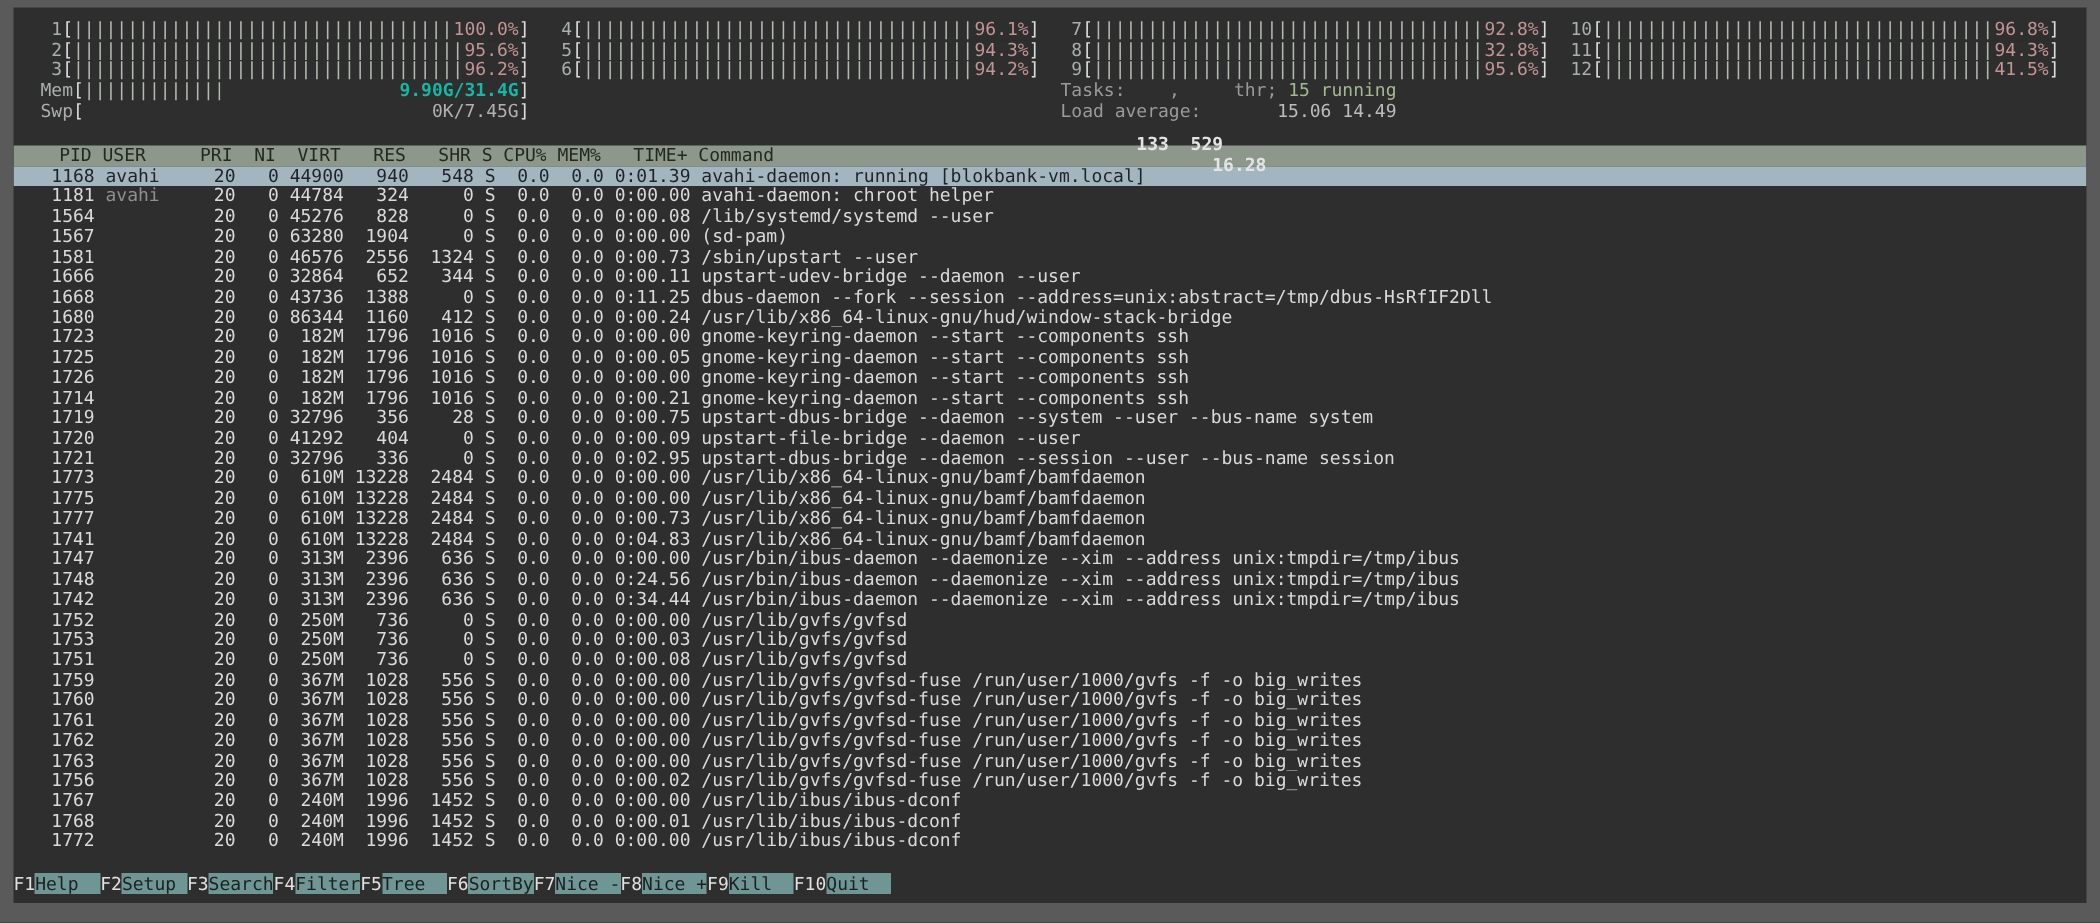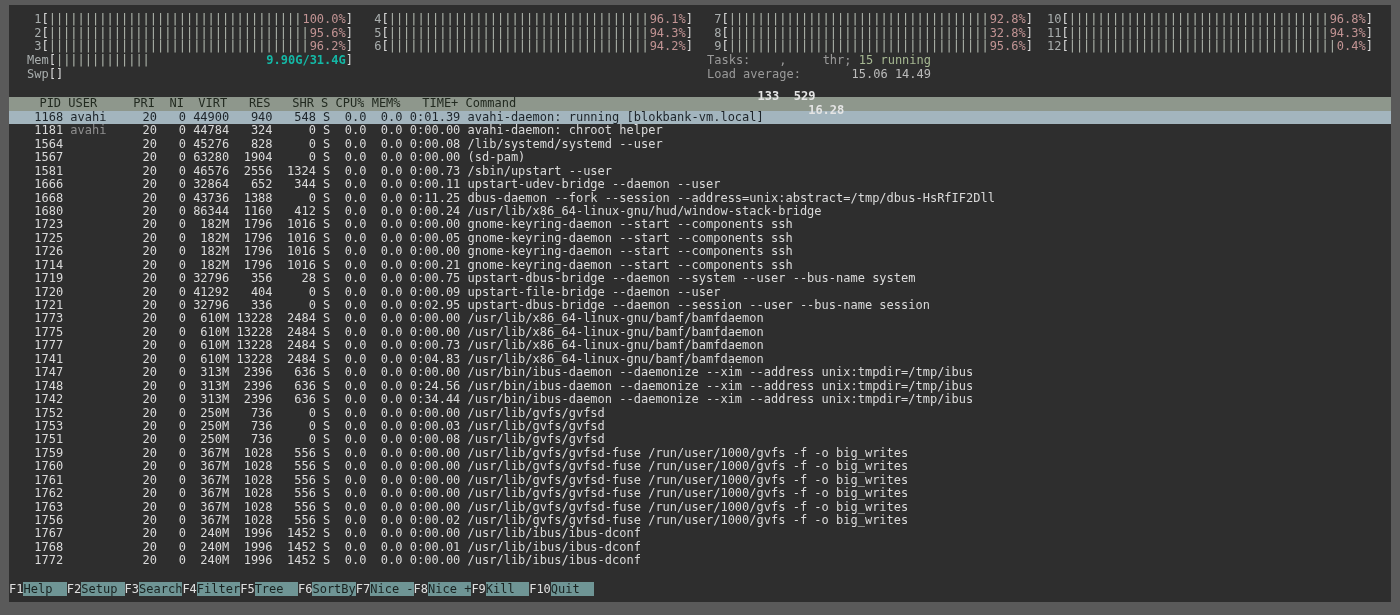--- a/index.html
+++ b/index.html
@@ -53,38 +53,38 @@
 <body>
 
 <div class="stage">
   <div class="term" style="position:absolute;">
     <div class="meters">
         <div class="mcol">
           <div class="mline"><span class="mlabel">1</span><span class="br">[</span><span class="mbar"><span class="pipes" style="width: 100%;">||||||||||||||||||||||||||||||||||||||||||||||||||||||||||||||||</span><span class="mval v-pink">100.0%</span></span><span class="br">]</span></div>
           <div class="mline"><span class="mlabel">2</span><span class="br">[</span><span class="mbar"><span class="pipes" style="width: 95.6%;">||||||||||||||||||||||||||||||||||||||||||||||||||||||||||||||||</span><span class="mval v-pink">95.6%</span></span><span class="br">]</span></div>
           <div class="mline"><span class="mlabel">3</span><span class="br">[</span><span class="mbar"><span class="pipes" style="width: 96.2%;">||||||||||||||||||||||||||||||||||||||||||||||||||||||||||||||||</span><span class="mval v-pink">96.2%</span></span><span class="br">]</span></div>
           <div class="mline"><span class="mlabel wide">Mem</span><span class="br">[</span><span class="mbar"><span class="pipes" style="width: 31.5%;">||||||||||||||||||||||||||||||||||||||||||||||||||||||||||||||||</span><span class="mval v-bright">9.90G/31.4G</span></span><span class="br">]</span></div>
-          <div class="mline"><span class="mlabel wide">Swp</span><span class="br">[</span><span class="br">]</span></div>
+          <div class="mline"><span class="mlabel wide">Swp</span><span class="br">[</span><span class="mbar"><span class="pipes" style="width: 0%;">||||||||||||||||||||||||||||||||||||||||||||||||||||||||||||||||</span><span class="mval v-mid">0K/7.45G</span></span><span class="br">]</span></div>
         </div>
         <div class="mcol">
           <div class="mline"><span class="mlabel">4</span><span class="br">[</span><span class="mbar"><span class="pipes" style="width: 96.1%;">||||||||||||||||||||||||||||||||||||||||||||||||||||||||||||||||</span><span class="mval v-pink">96.1%</span></span><span class="br">]</span></div>
           <div class="mline"><span class="mlabel">5</span><span class="br">[</span><span class="mbar"><span class="pipes" style="width: 94.3%;">||||||||||||||||||||||||||||||||||||||||||||||||||||||||||||||||</span><span class="mval v-pink">94.3%</span></span><span class="br">]</span></div>
           <div class="mline"><span class="mlabel">6</span><span class="br">[</span><span class="mbar"><span class="pipes" style="width: 94.2%;">||||||||||||||||||||||||||||||||||||||||||||||||||||||||||||||||</span><span class="mval v-pink">94.2%</span></span><span class="br">]</span></div>
         </div>
         <div class="mcol">
           <div class="mline"><span class="mlabel">7</span><span class="br">[</span><span class="mbar"><span class="pipes" style="width: 92.8%;">||||||||||||||||||||||||||||||||||||||||||||||||||||||||||||||||</span><span class="mval v-pink">92.8%</span></span><span class="br">]</span></div>
           <div class="mline"><span class="mlabel">8</span><span class="br">[</span><span class="mbar"><span class="pipes" style="width: 93.6%;">||||||||||||||||||||||||||||||||||||||||||||||||||||||||||||||||</span><span class="mval v-pink">32.8%</span></span><span class="br">]</span></div>
           <div class="mline"><span class="mlabel">9</span><span class="br">[</span><span class="mbar"><span class="pipes" style="width: 95.6%;">||||||||||||||||||||||||||||||||||||||||||||||||||||||||||||||||</span><span class="mval v-pink">95.6%</span></span><span class="br">]</span></div>
           <div class="mline tline"><span class="seg-dim">Tasks: </span><span class="seg-bright">133</span><span class="seg-dim">, </span><span class="seg-bright">529</span><span class="seg-dim"> thr</span><span class="seg-dim">; </span><span class="seg-green">15 running</span></div>
           <div class="mline tline"><span class="seg-dim">Load average: </span><span class="seg-bright">16.28 </span><span class="seg-mid">15.06 </span><span class="seg-mid">14.49</span></div>
         </div>
         <div class="mcol">
           <div class="mline"><span class="mlabel">10</span><span class="br">[</span><span class="mbar"><span class="pipes" style="width: 96.8%;">||||||||||||||||||||||||||||||||||||||||||||||||||||||||||||||||</span><span class="mval v-pink">96.8%</span></span><span class="br">]</span></div>
           <div class="mline"><span class="mlabel">11</span><span class="br">[</span><span class="mbar"><span class="pipes" style="width: 94.3%;">||||||||||||||||||||||||||||||||||||||||||||||||||||||||||||||||</span><span class="mval v-pink">94.3%</span></span><span class="br">]</span></div>
-          <div class="mline"><span class="mlabel">12</span><span class="br">[</span><span class="mbar"><span class="pipes" style="width: 95.5%;">||||||||||||||||||||||||||||||||||||||||||||||||||||||||||||||||</span><span class="mval v-pink">0.4%</span></span><span class="br">]</span></div>
+          <div class="mline"><span class="mlabel">12</span><span class="br">[</span><span class="mbar"><span class="pipes" style="width: 95.5%;">||||||||||||||||||||||||||||||||||||||||||||||||||||||||||||||||</span><span class="mval v-pink">41.5%</span></span><span class="br">]</span></div>
         </div>
       </div>
     <div class="table">
       <div class="thead"><span class="cell c-pid">PID</span><span class="cell c-user">USER</span><span class="cell c-pri">PRI</span><span class="cell c-ni">NI</span><span class="cell c-virt">VIRT</span><span class="cell c-res">RES</span><span class="cell c-shr">SHR</span><span class="cell c-s">S</span><span class="cell c-cpu">CPU%</span><span class="cell c-mem">MEM%</span><span class="cell c-time">TIME+</span><span class="cell c-cmd">Command</span></div>
       <div>
           <div class="row sel"><span class="cell c-pid">1168</span><span class="cell c-user">avahi</span><span class="cell c-pri">20</span><span class="cell c-ni">0</span><span class="cell c-virt">44900</span><span class="cell c-res">940</span><span class="cell c-shr">548</span><span class="cell c-s">S</span><span class="cell c-cpu">0.0</span><span class="cell c-mem">0.0</span><span class="cell c-time">0:01.39</span><span class="cell c-cmd">avahi-daemon: running [blokbank-vm.local]</span></div>
           <div class="row"><span class="cell c-pid">1181</span><span class="cell c-user">avahi</span><span class="cell c-pri">20</span><span class="cell c-ni">0</span><span class="cell c-virt">44784</span><span class="cell c-res">324</span><span class="cell c-shr">0</span><span class="cell c-s">S</span><span class="cell c-cpu">0.0</span><span class="cell c-mem">0.0</span><span class="cell c-time">0:00.00</span><span class="cell c-cmd">avahi-daemon: chroot helper</span></div>
           <div class="row"><span class="cell c-pid">1564</span><span class="cell c-user"></span><span class="cell c-pri">20</span><span class="cell c-ni">0</span><span class="cell c-virt">45276</span><span class="cell c-res">828</span><span class="cell c-shr">0</span><span class="cell c-s">S</span><span class="cell c-cpu">0.0</span><span class="cell c-mem">0.0</span><span class="cell c-time">0:00.08</span><span class="cell c-cmd">/lib/systemd/systemd --user</span></div>
           <div class="row"><span class="cell c-pid">1567</span><span class="cell c-user"></span><span class="cell c-pri">20</span><span class="cell c-ni">0</span><span class="cell c-virt">63280</span><span class="cell c-res">1904</span><span class="cell c-shr">0</span><span class="cell c-s">S</span><span class="cell c-cpu">0.0</span><span class="cell c-mem">0.0</span><span class="cell c-time">0:00.00</span><span class="cell c-cmd">(sd-pam)</span></div>
           <div class="row"><span class="cell c-pid">1581</span><span class="cell c-user"></span><span class="cell c-pri">20</span><span class="cell c-ni">0</span><span class="cell c-virt">46576</span><span class="cell c-res">2556</span><span class="cell c-shr">1324</span><span class="cell c-s">S</span><span class="cell c-cpu">0.0</span><span class="cell c-mem">0.0</span><span class="cell c-time">0:00.73</span><span class="cell c-cmd">/sbin/upstart --user</span></div>

